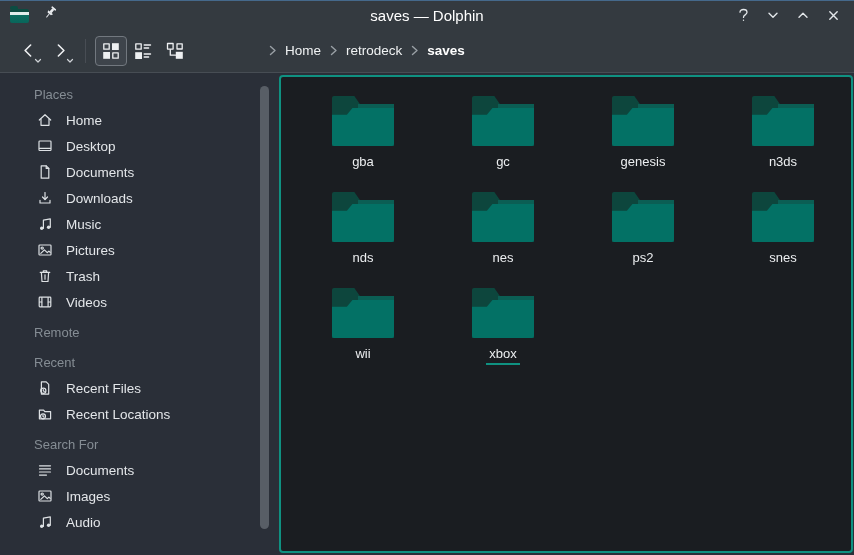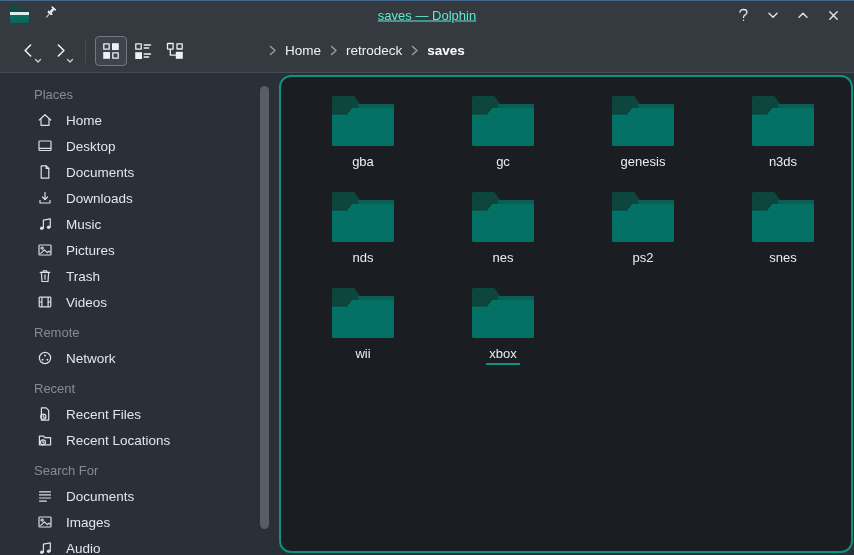--- a/index.html
+++ b/index.html
@@ -28,21 +28,21 @@
     width:19px; height:14px; position:relative; border-radius:2px;
     background:linear-gradient(#0c4c42 0%, #0c4c42 22%, #dfeeec 22%, #dfeeec 44%, #0a6f62 44%, #09655a 100%);
     margin-top:1px;
   }
   .mini-folder::before {
     content:""; position:absolute; top:-3px; left:0;
     width:8px; height:3px; background:#0c4c42; border-radius:2px 2px 0 0;
   }
   .title-text {
     position:absolute; left:50%; top:50%; transform:translate(-50%,-50%);
-    font-size:13px; color:#5eead4; white-space:nowrap;text-decoration:underline;
+    font-size:15px; color:#ffffff; white-space:nowrap;
   }
   .titlebar-right {
     margin-left:auto; display:flex; align-items:center; gap:8px;
   }
   .winctl {
     width:22px; height:22px; display:flex; align-items:center; justify-content:center;
     color:#e3e7ea; font-size:15px;
   }
   .winctl svg { display:block; }
 
@@ -84,21 +84,21 @@
   .side-scrollbar {
     position:absolute; top:13px; right:10px;
     width:9px; height:443px; border-radius:5px;
     background:#585e66;
   }
 
   
   .content {
     flex:1; margin:2px 1px 2px 0;
     border:2px solid var(--accent, #0f9181);
-    border-radius:12px;
+    border-radius:4px;
     background:var(--view-bg, #1a1d21);
     overflow:hidden;
   }
   .grid {
     display:grid; grid-template-columns:repeat(4, 140px);
     grid-auto-rows:96px;
     padding:9px 0 0 12px;
   }
   .cell {
     width:140px; display:flex; flex-direction:column; align-items:center;
@@ -315,31 +315,20 @@
           <span class="icn">
             <svg width="16" height="16" viewBox="0 0 16 16" fill="none" stroke="#dde1e4" stroke-width="1.2">
               <rect x="2.2" y="3.2" width="11.6" height="9.6" rx="0.8"></rect>
               <path d="M4.9 3.5v9M11.1 3.5v9"></path>
               <path d="M2.5 8h2.2M11.3 8h2.2"></path>
             </svg>
           </span>
           <span>Videos</span>
         </div>
         <div class="section-label">Remote</div>
-        <div class="side-item">
-          <span class="icn">
-            <svg width="16" height="16" viewBox="0 0 16 16" fill="none" stroke="#dde1e4" stroke-width="1.2">
-              <circle cx="8" cy="8" r="5.6"></circle>
-              <circle cx="8" cy="5.5" r="0.95" fill="#dde1e4" stroke="none"></circle>
-              <circle cx="5.6" cy="9.7" r="0.95" fill="#dde1e4" stroke="none"></circle>
-              <circle cx="10.4" cy="9.7" r="0.95" fill="#dde1e4" stroke="none"></circle>
-            </svg>
-          </span>
-          <span>Network</span>
-        </div>
         <div class="section-label">Recent</div>
         <div class="side-item">
           <span class="icn">
             <svg width="16" height="16" viewBox="0 0 16 16" fill="none" stroke="#dde1e4" stroke-width="1.2">
               <path d="M4.4 1.9h4.8l2.5 2.5v9.7H4.4z"></path>
               <circle cx="6.3" cy="10.7" r="2.6"></circle>
               <path d="M6.3 9.5v1.3l1 .6"></path>
             </svg>
           </span>
           <span>Recent Files</span>

